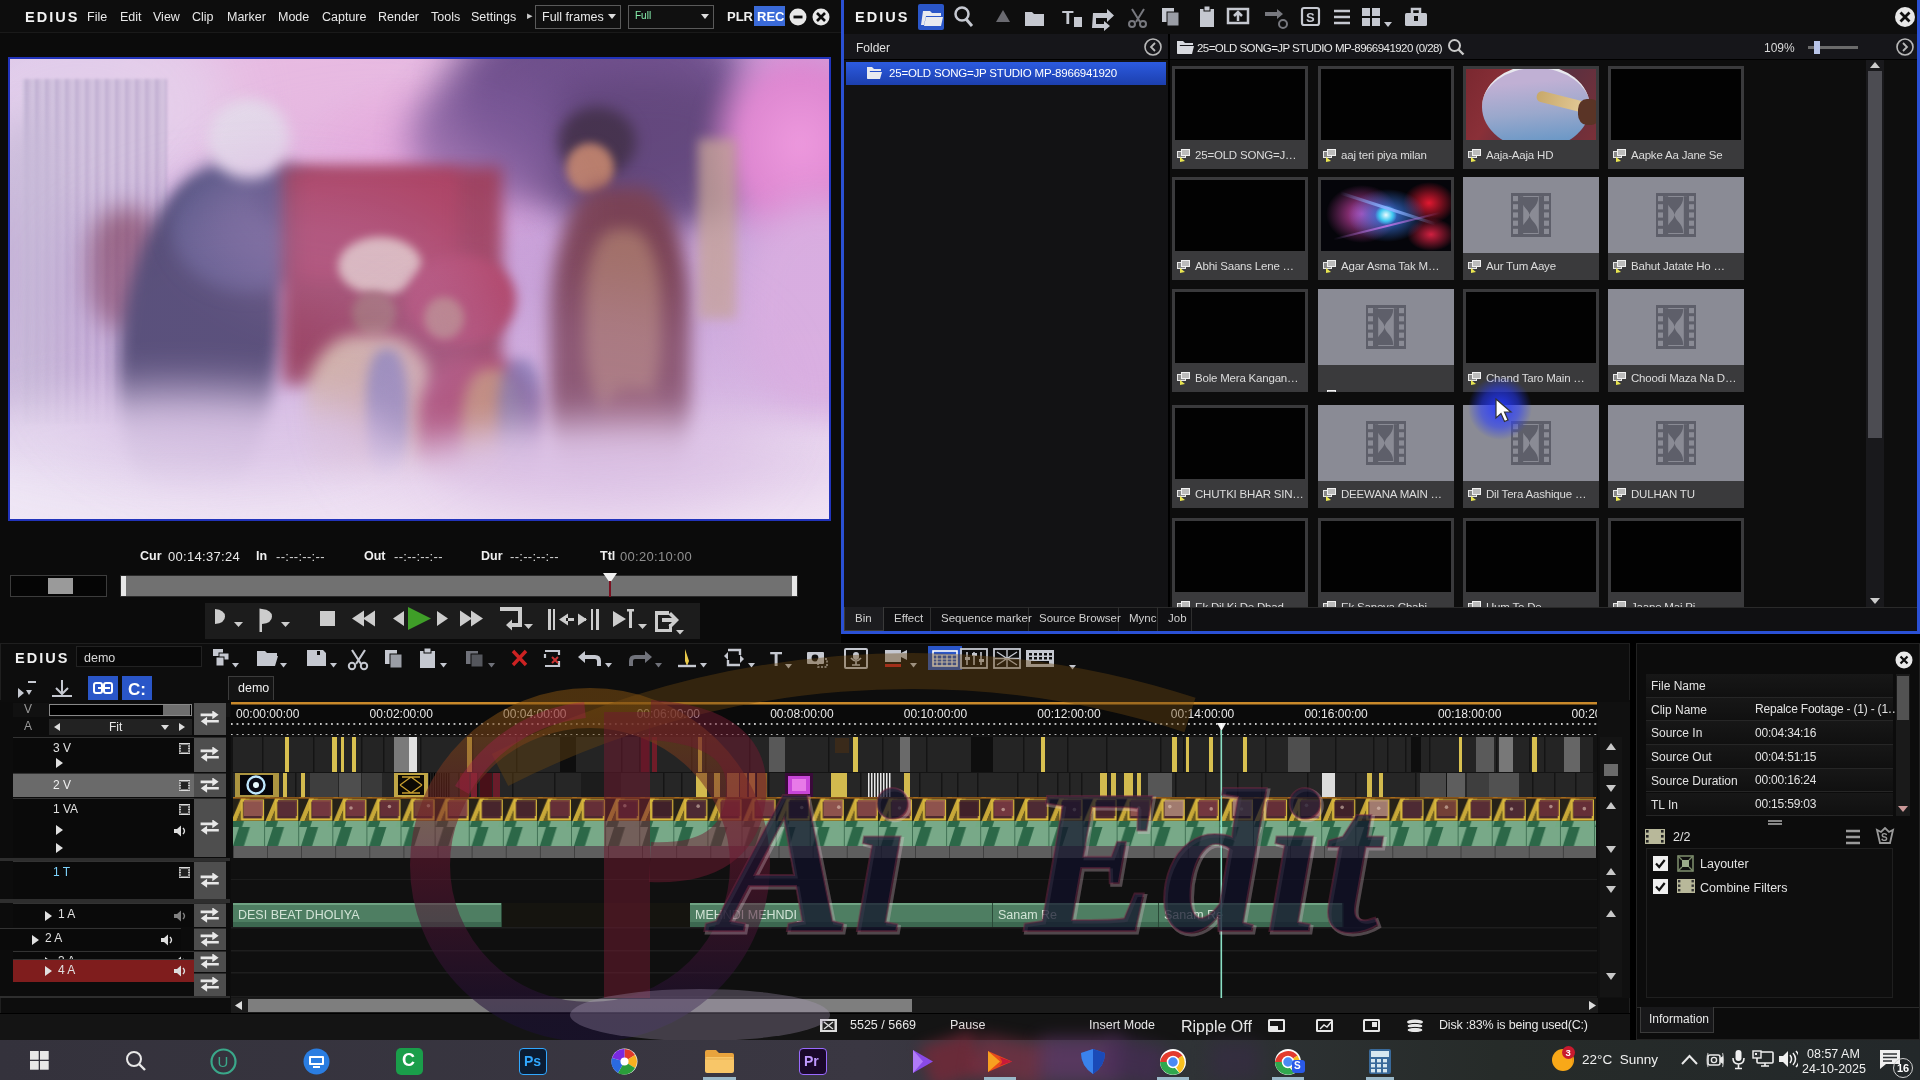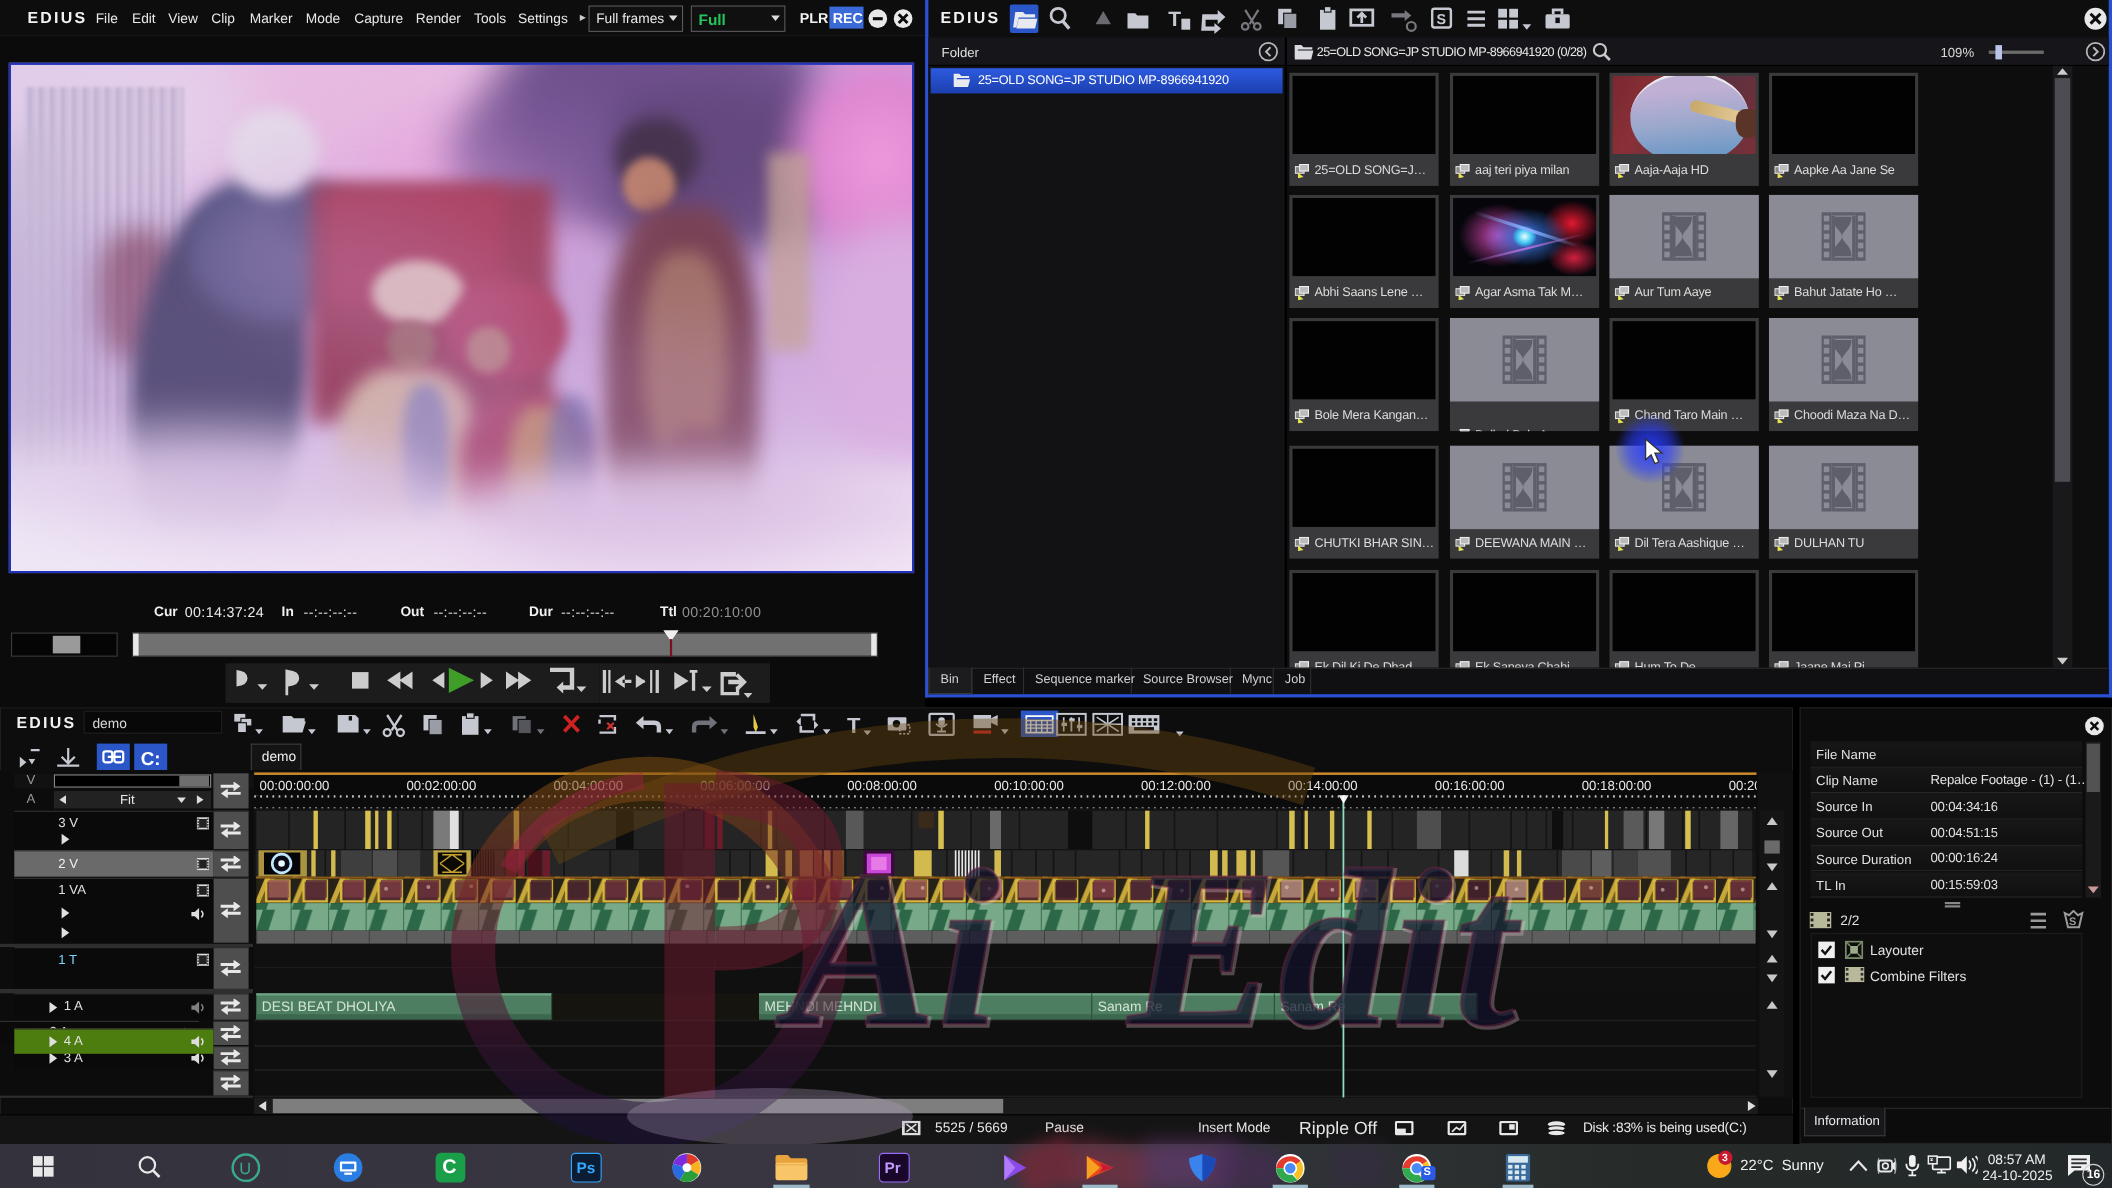--- a/index.html
+++ b/index.html
@@ -17,21 +17,21 @@
 <div class="a txt" style="left:278px;top:10px;font-size:12.5px;color:#e8e8e8;font-weight:400;">Mode</div>
 <div class="a txt" style="left:322px;top:10px;font-size:12.5px;color:#e8e8e8;font-weight:400;">Capture</div>
 <div class="a txt" style="left:378px;top:10px;font-size:12.5px;color:#e8e8e8;font-weight:400;">Render</div>
 <div class="a txt" style="left:431px;top:10px;font-size:12.5px;color:#e8e8e8;font-weight:400;">Tools</div>
 <div class="a txt" style="left:471px;top:10px;font-size:12.5px;color:#e8e8e8;font-weight:400;">Settings</div>
 <div class="a txt" style="left:527px;top:9px;font-size:11px;color:#cccccc;font-weight:400;">▸</div>
 <div class="a" style="left:535px;top:5px;width:86px;height:24px;background:#101010;border:1px solid #5a5a5a"></div>
 <div class="a txt" style="left:542px;top:10px;font-size:12.5px;color:#e8e8e8;font-weight:400;">Full frames</div>
 <div class="a" style="left:608px;top:14px;width:0px;height:0px;border-left:4px solid transparent;border-right:4px solid transparent;border-top:5px solid #ddd"></div>
 <div class="a" style="left:628px;top:5px;width:86px;height:24px;background:#101010;border:1px solid #5a5a5a"></div>
-<div class="a txt" style="left:635px;top:10px;font-size:14px;color:#22c55e;font-weight:700;">Full</div>
+<div class="a txt" style="left:635px;top:10px;font-size:10px;color:#86efac;font-weight:400;">Full</div>
 <div class="a" style="left:701px;top:14px;width:0px;height:0px;border-left:4px solid transparent;border-right:4px solid transparent;border-top:5px solid #ddd"></div>
 <div class="a txt" style="left:727px;top:9px;font-size:13px;color:#f0f0f0;font-weight:700;">PLR</div>
 <div class="a" style="left:754px;top:6px;width:31px;height:20px;background:#3a6ad8"></div>
 <div class="a txt" style="left:757px;top:9px;font-size:13px;color:#ffffff;font-weight:700;">REC</div>
 <svg class="a" style="left:789px;top:7px" width="42" height="20" viewBox="0 0 42 20">
     <circle cx="9" cy="10" r="8.5" fill="#e8e8e8"></circle>
     <rect x="4.5" y="8.6" width="9" height="2.8" fill="#0b0b0b"></rect>
     <circle cx="32" cy="10" r="8.5" fill="#e8e8e8"></circle>
     <path d="M28 6 L36 14 M36 6 L28 14" stroke="#0b0b0b" stroke-width="2.6"></path>
   </svg>
@@ -921,21 +921,21 @@
     </svg>
   </div>
 <div class="a" style="left:13px;top:951px;width:181px;height:21px;background:#0a0a0a;border-top:1px solid #333">
     <div class="a" style="left:32px;top:5px;border-top:5px solid transparent;border-bottom:5px solid transparent;border-left:7px solid #e0e0e0"></div>
     <div class="a txt" style="left:45px;top:2px;font-size:12px;color:#e0e0e0">3 A</div>
     <svg class="a" style="left:160px;top:4px" width="14" height="12" viewBox="0 0 14 12">
       <path d="M1 4 h3 l4 -3.5 v11 l-4 -3.5 h-3 z" fill="#ddd"></path>
       <path d="M10 3 q3 3 0 6" stroke="#ddd" stroke-width="1.4" fill="none"></path>
     </svg>
   </div>
-<div class="a" style="left:13px;top:935px;width:181px;height:23px;background:#4d7c0f;border-top:1px solid #333">
+<div class="a" style="left:13px;top:959px;width:181px;height:23px;background:#7f1d1d;border-top:1px solid #333">
     <div class="a" style="left:32px;top:6px;border-top:5px solid transparent;border-bottom:5px solid transparent;border-left:7px solid #e0e0e0"></div>
     <div class="a txt" style="left:45px;top:3px;font-size:12px;color:#e0e0e0">4 A</div>
     <svg class="a" style="left:160px;top:5px" width="14" height="12" viewBox="0 0 14 12">
       <path d="M1 4 h3 l4 -3.5 v11 l-4 -3.5 h-3 z" fill="#ddd"></path>
       <path d="M10 3 q3 3 0 6" stroke="#ddd" stroke-width="1.4" fill="none"></path>
     </svg>
   </div>
 <div class="a" style="left:0px;top:858px;width:230px;height:3px;background:#2e2e2e"></div>
 <div class="a" style="left:0px;top:899px;width:230px;height:4px;background:#2e2e2e"></div>
 <div class="a" style="left:0px;top:996px;width:230px;height:2px;background:#2e2e2e"></div>

